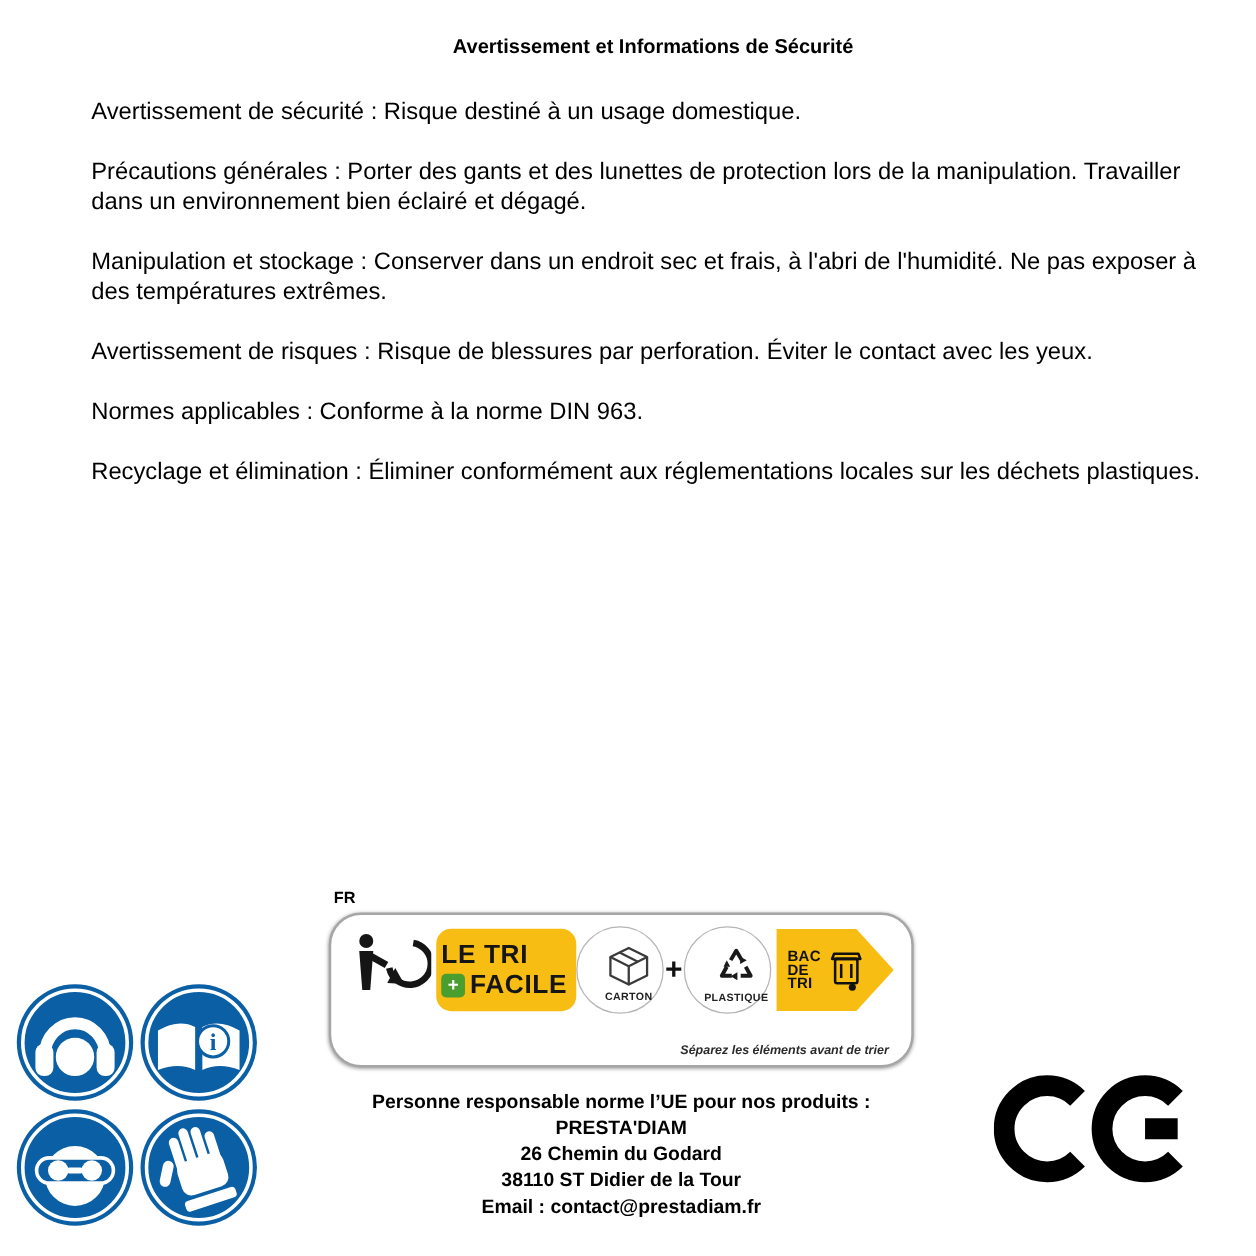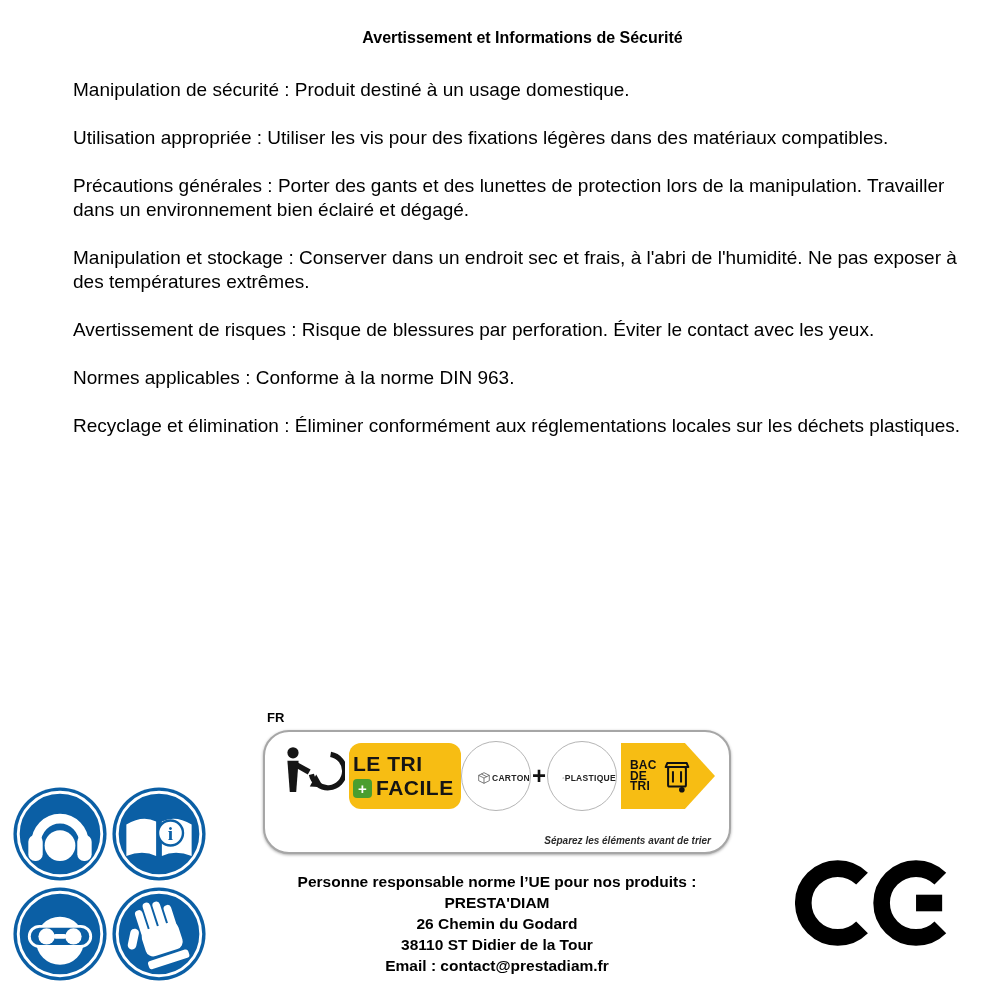--- a/index.html
+++ b/index.html
@@ -45,21 +45,21 @@
   .tri-line1 { font-size:21px; font-weight:bold; letter-spacing:.5px; }
   .tri-line2 { display:flex; align-items:center; gap:4px; }
   .tri-word { font-size:21px; font-weight:bold; letter-spacing:.5px; }
   .plus-box {
     width:19px; height:19px; background:#4a9e2f; color:#fff; border-radius:4px;
     display:flex; align-items:center; justify-content:center;
     font-weight:bold; font-size:15px; line-height:1;
   }
   .material-circle {
     width:70px; height:70px; border:1.5px solid #b5b5b5; border-radius:50%;
-    background:#fff; display:flex; align-items:center;
+    background:#fff; display:flex; flex-direction:column; align-items:center;
     justify-content:center; padding-top:4px;padding-left:14px;
   }
   .material-label { font-size:8.5px; font-weight:bold; letter-spacing:.3px; color:#222; }
   .join-plus { font-size:24px; font-weight:bold; width:16px; text-align:center; color:#111; }
   .bac-arrow {
     width:94px; height:66px; margin-left:4px; background:#f7bd13;
     clip-path:polygon(0 0, 68% 0, 100% 50%, 68% 100%, 0 100%);
     display:flex; align-items:center; padding-left:9px; gap:3px; color:#111;
   }
   .bac-text { font-size:12px; font-weight:bold; line-height:10.5px; letter-spacing:.2px; }
@@ -76,22 +76,21 @@
   .ce { position:absolute; left:795px; top:846px; }
 </style>
 </head>
 <body>
 
 <div class="page">
 
   <div class="title">Avertissement et Informations de Sécurité</div>
 
   <div class="body-copy">
-    <p>Manipulation de sécurité : Produit destiné à un usage domestique.</p>
-    <p>Utilisation appropriée : Utiliser les vis pour des fixations légères dans des matériaux compatibles.</p>
+    <p>Avertissement de sécurité : Risque destiné à un usage domestique.</p>
     <p>Précautions générales : Porter des gants et des lunettes de protection lors de la manipulation. Travailler dans un environnement bien éclairé et dégagé.</p>
     <p>Manipulation et stockage : Conserver dans un endroit sec et frais, à l'abri de l'humidité. Ne pas exposer à des températures extrêmes.</p>
     <p>Avertissement de risques : Risque de blessures par perforation. Éviter le contact avec les yeux.</p>
     <p>Normes applicables : Conforme à la norme DIN 963.</p>
     <p>Recyclage et élimination : Éliminer conformément aux réglementations locales sur les déchets plastiques.</p>
   </div>
 
   <div class="icon-grid">
 
     <svg class="picto" viewBox="0 0 100 100">

